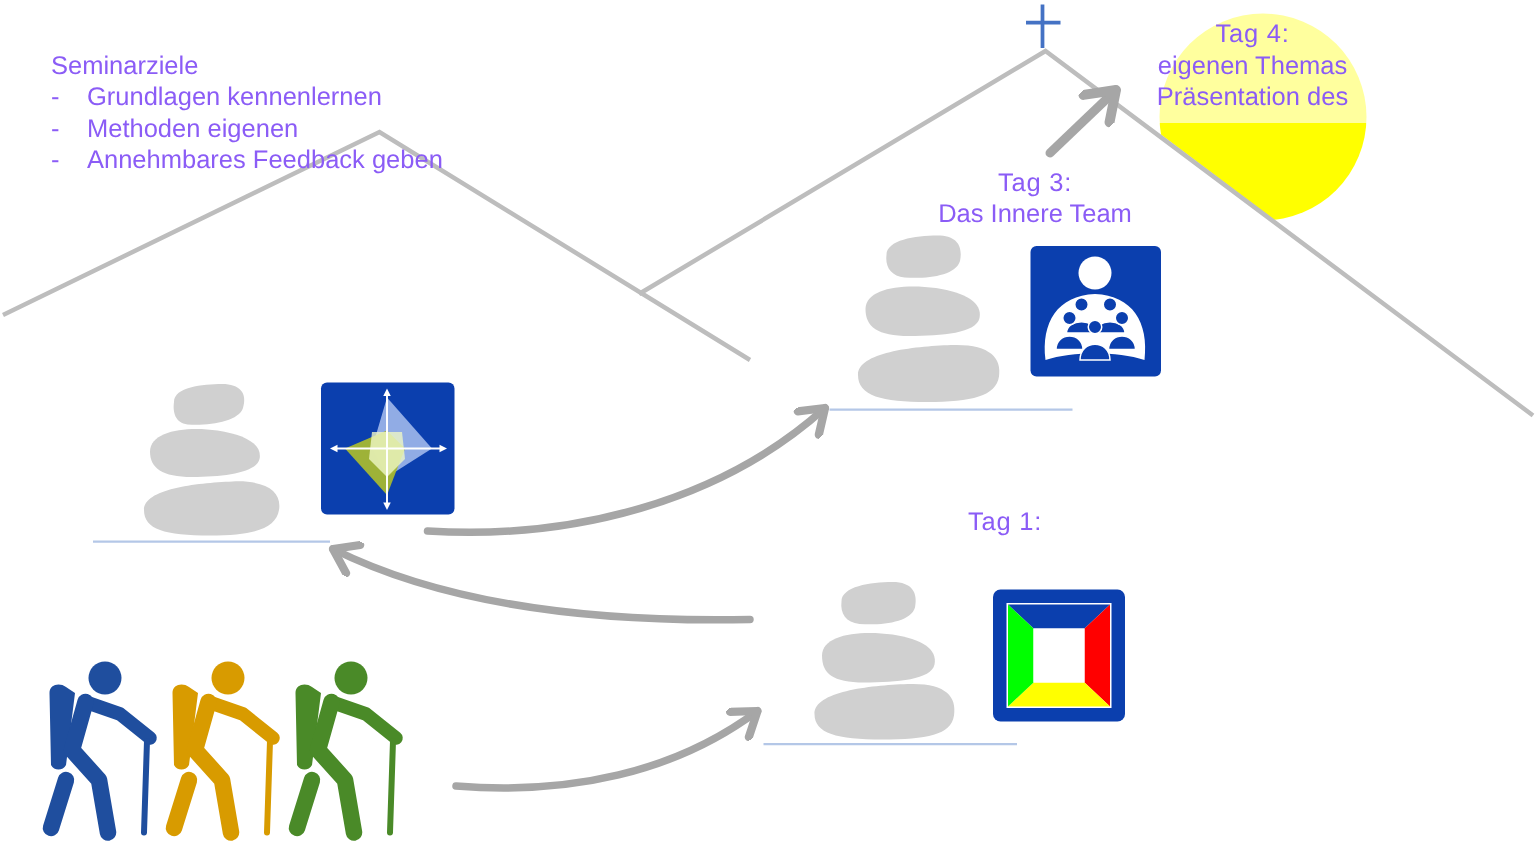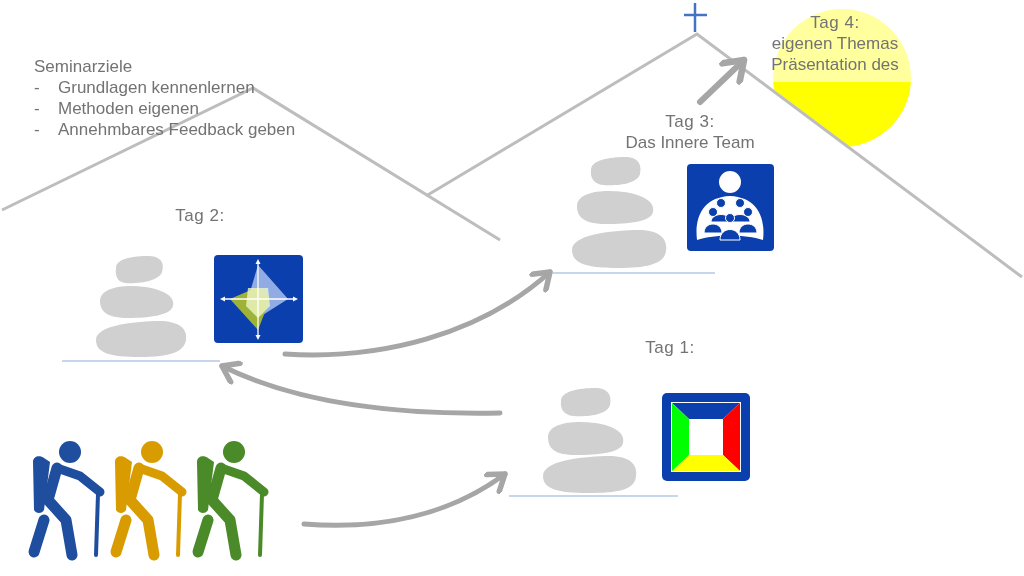--- a/index.html
+++ b/index.html
@@ -1,21 +1,21 @@
 <!DOCTYPE html>
 <html><head>
 <meta charset="utf-8">
 <style>
   html, body { margin:0; padding:0; background:#ffffff; }
   body { width:1024px; height:576px; position:relative; overflow:hidden;
          font-family:"Liberation Sans", "DejaVu Sans", sans-serif; color:#111; }
   #scene { position:absolute; left:0; top:0; }
-  .txt { position:absolute; font-size:17px; line-height:21px; color:#737373; }
+  .txt { position:absolute; font-size:17px; line-height:21px; color:#8b5cf6; }
   .center { text-align:center; }
-  .goals { left:34px; top:33px;margin-top:23px; }
+  .goals { left:34px; top:33px; }
   .goals .row { display:flex; }
   .goals .dash { width:24px; }
   .t2 { left:60px; top:205px; width:280px; }
   .t3 { left:595px; top:111px; width:190px; }
   .t1 { left:535px; top:337px; width:270px; }
   .t4 { left:755px; top:12px; width:160px; }
   .lbl-head { letter-spacing:0.5px; }
 </style>
 </head>
 <body>
@@ -153,21 +153,20 @@
       <span class="dash">-</span>
       <span>Methoden eigenen</span>
     </div>
   <div class="row">
       <span class="dash">-</span>
       <span>Annehmbares Feedback geben</span>
     </div>
 </div>
 
 <div class="txt center t2">
-  <div class="lbl-head">Tag 2:</div>
 </div>
 <div class="txt center t3">
   <div class="lbl-head">Tag 3:</div>
   <div>Das Innere Team</div>
 </div>
 <div class="txt center t1">
   <div class="lbl-head">Tag 1:</div>
 </div>
 <div class="txt center t4">
   <div class="lbl-head">Tag 4:</div>

